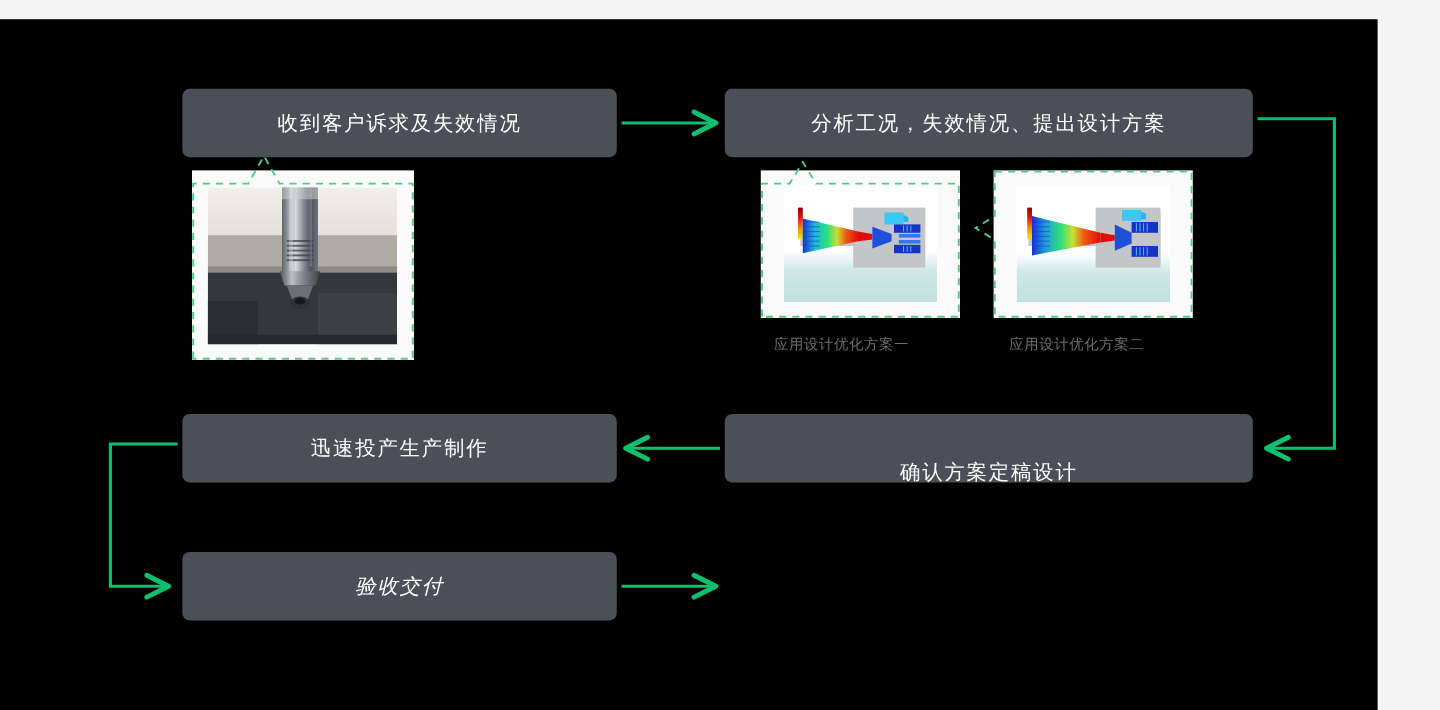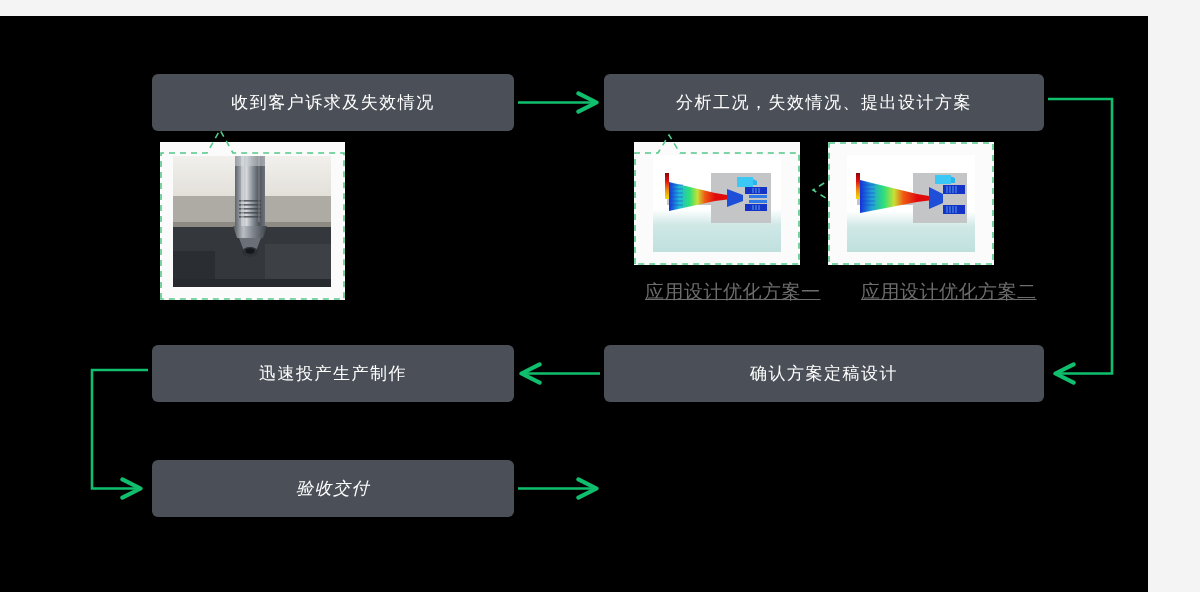--- a/index.html
+++ b/index.html
@@ -33,21 +33,21 @@
     font-size: 17px;
     letter-spacing: 1.5px;
     box-shadow: 2px 2px 3px rgba(0,0,0,0.10);
     user-select: none;
   }
   .pbox .lbl { display: block; line-height: 1; white-space: nowrap; }
 
   #box-complaint   { left:152px; top:58px;  width:362px; height:57px; }
   #box-analysis    { left:604px; top:58px;  width:440px; height:57px; }
   #box-production  { left:152px; top:329px; width:362px; height:57px; }
-  #box-finalize    { left:604px; top:329px; width:440px; height:57px; }
+  #box-finalize    { left:604px; top:329px; width:440px; height:57px;align-items:flex-end; }
   #box-acceptance  { left:152px; top:444px; width:362px; height:57px;font-style:italic; }
   #box-followup    { left:604px; top:444px; width:440px; height:57px; }
 
   
   .dframe {
     position: absolute;
     background: #fbfbfb;
   }
   .dsvg { position: absolute; left: 0; top: 0; overflow: visible; }
 
@@ -62,28 +62,27 @@
   }
   #photo-media { left:13px; top:14px; width:158px; height:131px; }
   #sim1-media  { left:19px; top:13px; width:128px;  height:97px; }
   #sim2-media  { left:19px; top:13px; width:128px;  height:97px; }
 
   .media svg, .media canvas { display: block; width: 100%; height: 100%; }
 
   
   .caption {
     position: absolute;
-    font-size: 19px;
+    font-size: 12px;
     color: #6d6d6d;
     letter-spacing: 0.5px;
     white-space: nowrap;
-    text-decoration: underline;
   }
   #caption-sim1 { left:645px; top:263px; }
-  #caption-sim2 { left:841px; top:263px;margin-left:20px; }
+  #caption-sim2 { left:841px; top:263px; }
 
   
   #connectors {
     position: absolute;
     left: 0; top: 0;
     width: 1200px; height: 592px;
     pointer-events: none;
   }
 </style>
 </head>

